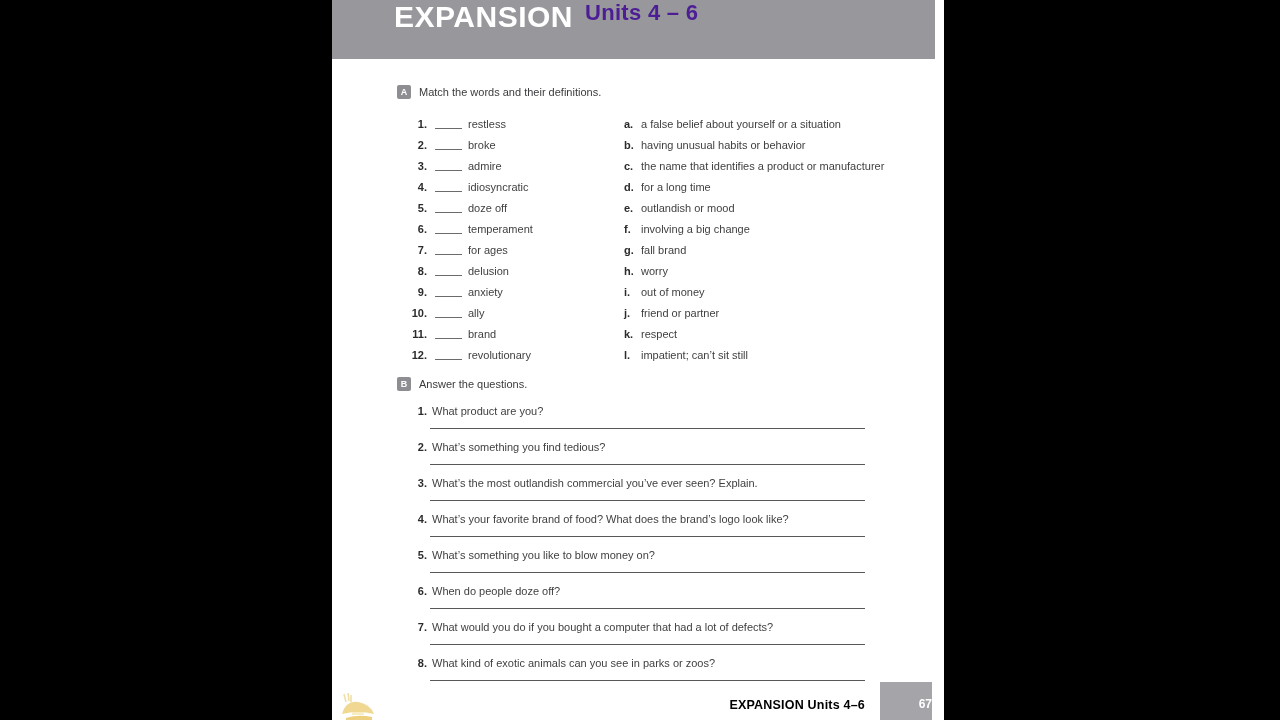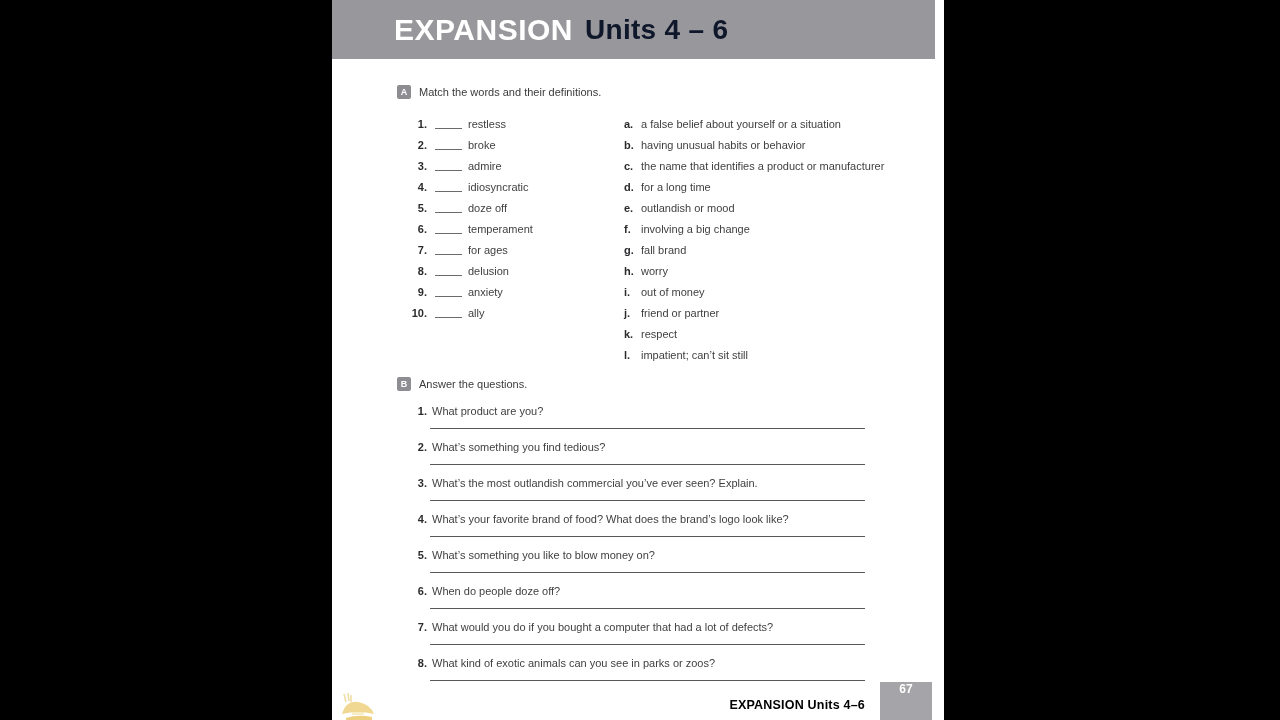--- a/index.html
+++ b/index.html
@@ -15,32 +15,31 @@
     width: 612px; height: 720px;
     background: #ffffff;
   }
   
   .banner {
     position: absolute;
     left: 0; top: 0;
     width: 603px; height: 59px;
     background: #98989c;
     display: flex;
-    align-items: center;
     padding-left: 62px;
   }
   .banner .title {
     color: #ffffff;
     font-size: 30px;
     font-weight: bold;
     letter-spacing: 0.5px;
   }
   .banner .subtitle {
-    color: #0f172a;
-    font-size: 28px;
+    color: #4c1d95;
+    font-size: 22px;
     font-weight: bold;
     margin-left: 12px;
     letter-spacing: 0.3px;
   }
   
   .sec-header {
     position: absolute;
     left: 65px;
     display: flex;
     align-items: center;
@@ -129,21 +128,22 @@
     letter-spacing: 0.2px;
   }
   .page-num-box {
     position: absolute;
     left: 548px; top: 682px;
     width: 52px; height: 38px;
     background: #a5a5a9;
     color: #ffffff;
     font-size: 12px;
     font-weight: bold;
-    text-align: center;
+    text-align: right;
+    padding-top: 15px;
   }
   .logo {
     position: absolute;
     left: 6px; top: 692px;
     width: 40px; height: 28px;
     opacity: 0.75;
   }
 </style>
 </head>
 <body>
@@ -215,21 +215,31 @@
     <span class="blank"></span>
     <span class="word">anxiety</span>
   </div>
 
   <div class="word-row">
     <span class="num">10.</span>
     <span class="blank"></span>
     <span class="word">ally</span>
   </div>
 
-
+  <div class="word-row">
+    <span class="num">11.</span>
+    <span class="blank"></span>
+    <span class="word">brand</span>
+  </div>
+
+  <div class="word-row">
+    <span class="num">12.</span>
+    <span class="blank"></span>
+    <span class="word">revolutionary</span>
+  </div>
 </div>
     <div class="defs-col" id="defs-col">
   <div class="def-row">
     <span class="letter">a.</span>
     <span class="def-text">a false belief about yourself or a situation</span>
   </div>
 
   <div class="def-row">
     <span class="letter">b.</span>
     <span class="def-text">having unusual habits or behavior</span>

